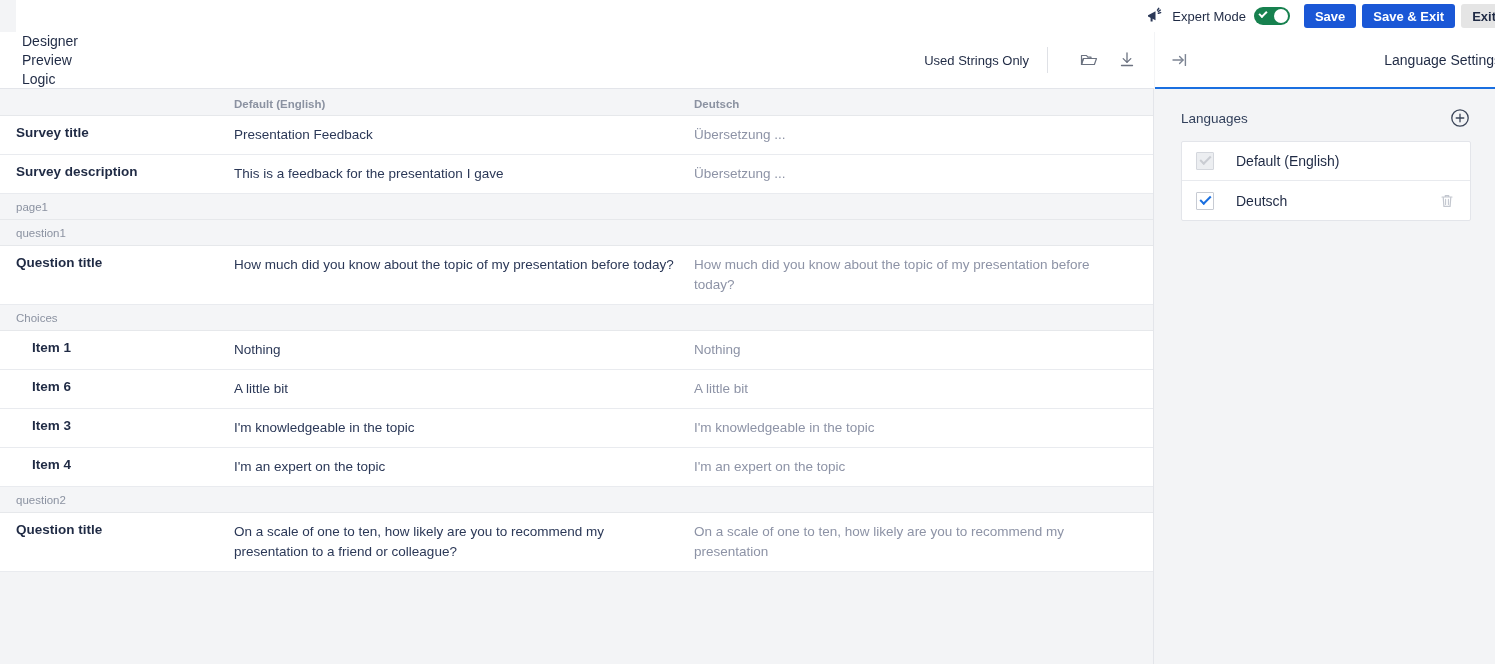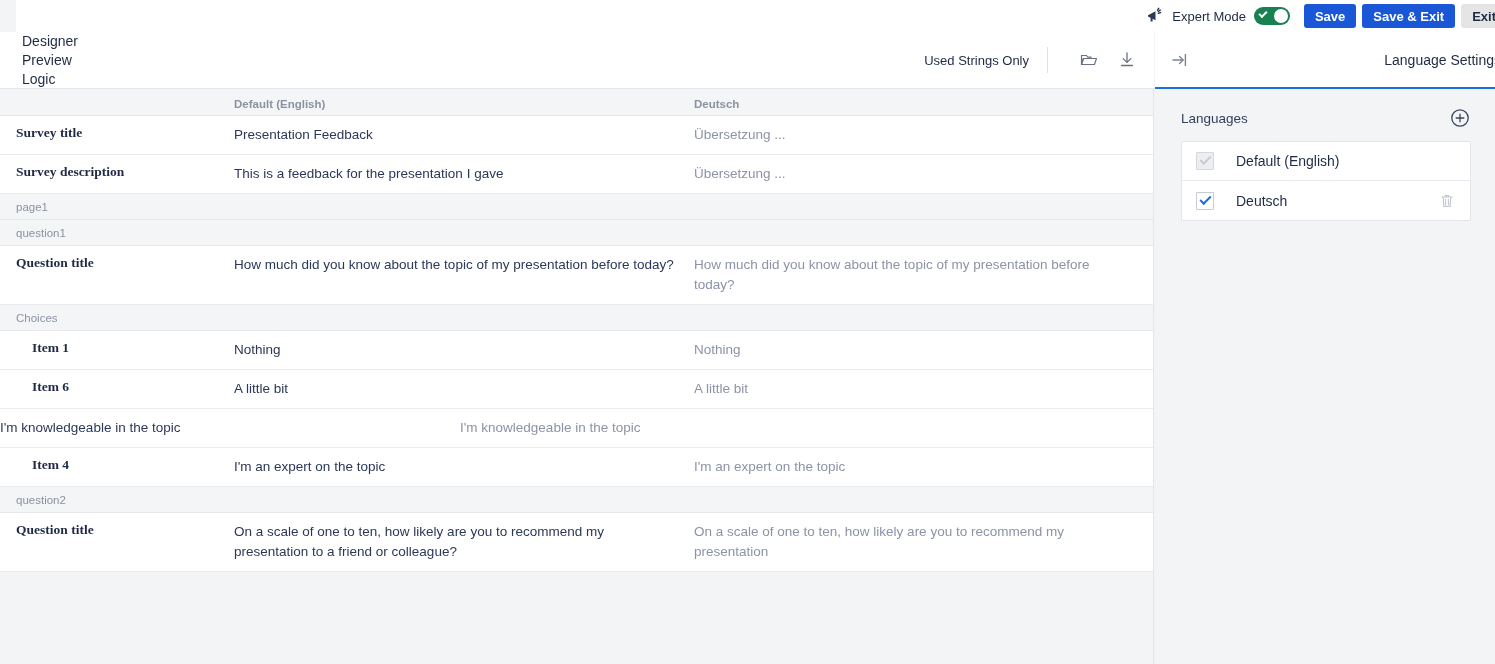--- a/index.html
+++ b/index.html
@@ -121,21 +121,21 @@
   .c-key { width: 234px; flex: 0 0 234px; padding-left: 16px; }
   .c-en  { width: 460px; flex: 0 0 460px; padding-left: 0px; }
   .c-de  { width: 459px; flex: 0 0 459px; padding-left: 0px; }
 
   .head .c-en, .head .c-de { font-size: 11.5px; color: #8b92a1; font-weight: bold; padding-bottom: 5px; }
   .head .c-en { padding-left: 0; }
 
   .group .c-key { font-size: 11.5px; color: #8b92a1; }
   .group .c-key.indent { padding-left: 16px; }
 
-  .data .c-key { font-size: 13.5px; font-weight: bold; color: #1f2a44; padding-top: 9px; padding-bottom: 9px; font-family: Liberation Serif, serif; }
+  .data .c-key { font-size: 13.5px; font-weight: bold; color: #1f2a44; padding-top: 9px; padding-bottom: 9px; }
   .data .c-key.indent { padding-left: 32px; }
   .data .c-en {
     font-size: 13.5px; color: #2b3857; padding-top: 9px; padding-bottom: 9px;
     line-height: 20px;
   }
   .data .c-de {
     font-size: 13.5px; color: #8d93a6; padding-top: 9px; padding-bottom: 9px;
     line-height: 20px;
   }
   .cell-pad { padding-right: 20px; }
@@ -294,20 +294,21 @@
     <div class="c-de cell-pad">Nothing</div>
   </div>
 
   <div class="row data">
     <div class="c-key indent">Item 6</div>
     <div class="c-en cell-pad">A little bit</div>
     <div class="c-de cell-pad">A little bit</div>
   </div>
 
   <div class="row data">
+    <div class="c-key indent">Item 3</div>
     <div class="c-en cell-pad">I'm knowledgeable in the topic</div>
     <div class="c-de cell-pad">I'm knowledgeable in the topic</div>
   </div>
 
   <div class="row data">
     <div class="c-key indent">Item 4</div>
     <div class="c-en cell-pad">I'm an expert on the topic</div>
     <div class="c-de cell-pad">I'm an expert on the topic</div>
   </div>
 

